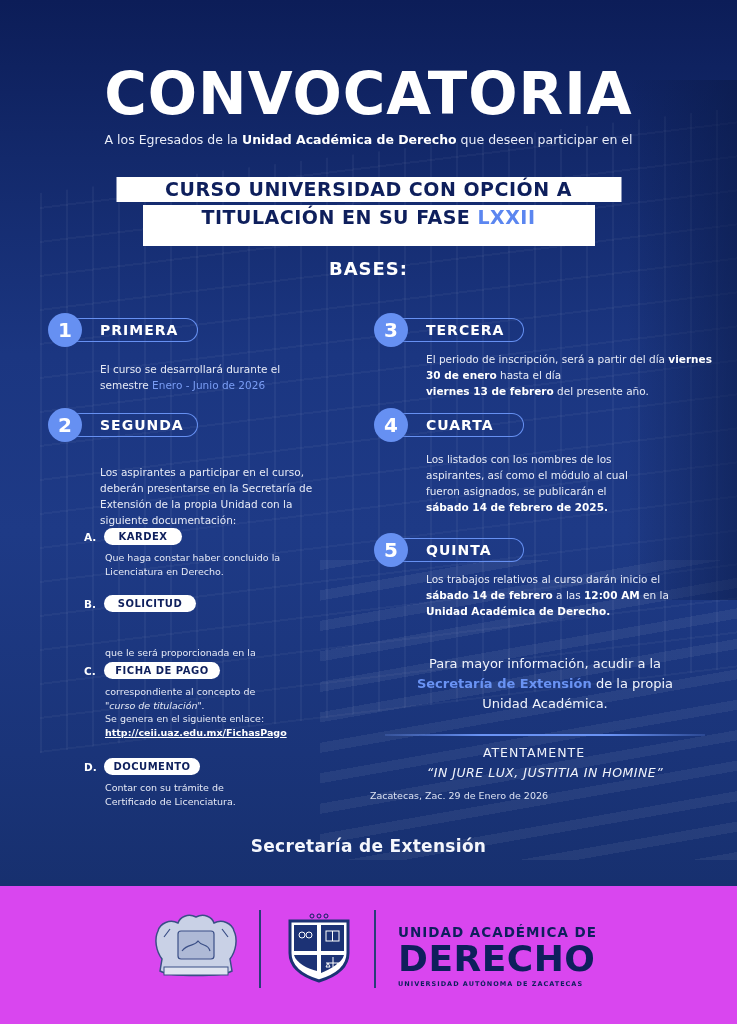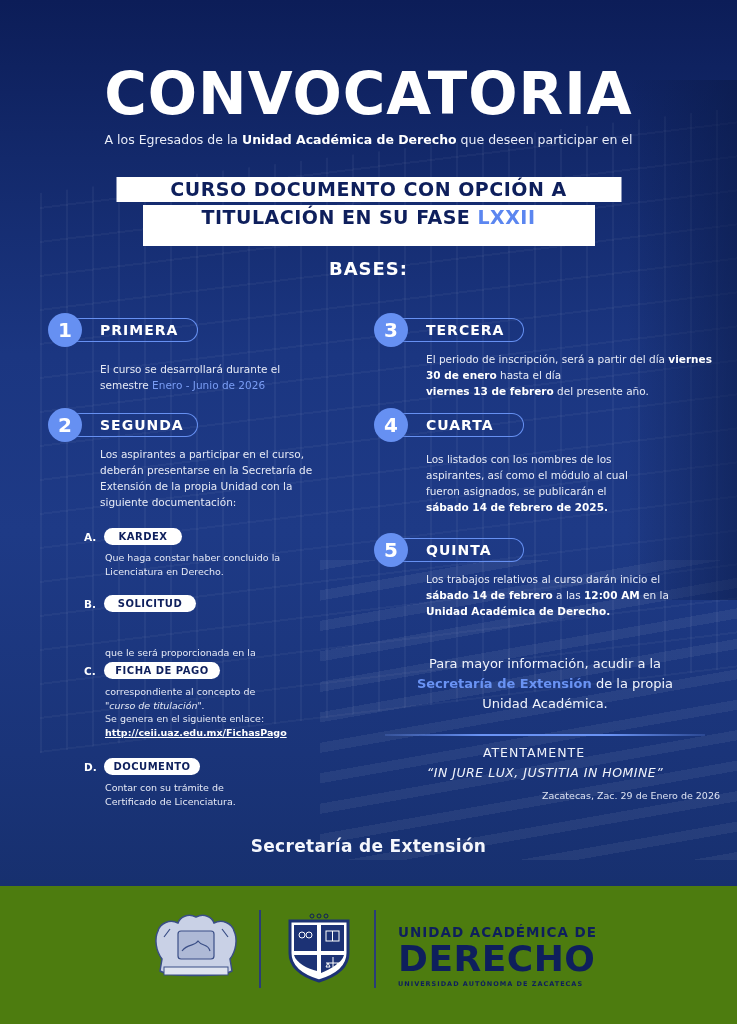--- a/index.html
+++ b/index.html
@@ -61,21 +61,21 @@
     background: #6690f2; color: #ffffff; font-weight: bold; font-size: 20px;
     text-align: center; line-height: 34px; z-index: 2;
   }
   .sec-pill {
     position: absolute; left: 20px; top: 5px; height: 24px; width: 130px;
     border: 1.5px solid #6690f2; border-radius: 12px; border-left: none;
     padding-left: 32px; line-height: 22px; font-size: 14px; font-weight: bold;
     letter-spacing: 1px; color: #ffffff;
   }
   .sec-body {
-    margin-left: 52px; margin-top: 4px; font-size: 10.5px; line-height: 16px;
+    margin-left: 52px; margin-top: 22px; font-size: 10.5px; line-height: 16px;
     color: #e6eaf6;
   }
   .sec-body b { color: #ffffff; font-weight: bold; }
   .sec-body .blue { color: #7a9df5; }
 
   .doc { position: absolute; left: 84px; }
   .doc-letter {
     position: absolute; left: 0; top: 0; font-size: 10.5px; font-weight: bold; color: #ffffff;
   }
   .doc-pill {
@@ -100,52 +100,52 @@
   }
   .atentamente {
     position: absolute; left: 359px; width: 350px; top: 745px; text-align: center;
     font-size: 12.5px; letter-spacing: 1px; color: #f0f3fb;
   }
   .motto {
     position: absolute; left: 370px; width: 350px; top: 765px; text-align: center;
     font-size: 12.5px; font-style: italic; letter-spacing: 0.5px; color: #f0f3fb;
   }
   .place-date {
-    position: absolute; left: 370px; width: 350px; top: 790px; text-align: right;
+    position: absolute; left: 370px; width: 350px; top: 790px; text-align: left;
     font-size: 9.5px; color: #dde3f3;
   }
 
   .sign {
     position: absolute; left: 0; width: 737px; top: 836px; text-align: center;
     font-size: 17px; font-weight: bold; color: #f4f6fc; letter-spacing: 0.3px;
   }
 
   .footer {
-    position: absolute; left: 0; top: 886px; width: 737px; height: 138px; background: #4d7c0f;
+    position: absolute; left: 0; top: 886px; width: 737px; height: 138px; background: #d946ef;
   }
   .logo-uaz { position: absolute; left: 150px; top: 25px; width: 92px; height: 72px; }
   .logo-sep { position: absolute; top: 24px; width: 2px; height: 78px; background: #2a3d78; }
   .logo-shield { position: absolute; left: 284px; top: 27px; width: 70px; height: 70px; }
   .brand { position: absolute; left: 398px; top: 38px; color: #0e1f5c; }
   .brand-top { font-size: 13.5px; font-weight: bold; letter-spacing: 1px; }
   .brand-main { font-size: 36px; font-weight: bold; line-height: 36px; letter-spacing: 0.5px; margin-top: 1px; }
   .brand-sub { font-size: 6.5px; font-weight: bold; letter-spacing: 1px; margin-top: 3px; }
 </style>
 </head>
 <body>
 
 <div class="poster">
   <div class="bg-building"></div>
   <div class="bg-stairs"></div>
   <div class="bg-right"></div>
 
   <h1 class="title">CONVOCATORIA</h1>
   <div class="subtitle"><span>A los Egresados de la </span><b>Unidad Académica de Derecho</b><span> que deseen participar en el</span></div>
 
-  <div class="course-box l1">CURSO DOCUMENTO CON OPCIÓN A</div>
+  <div class="course-box l1">CURSO UNIVERSIDAD CON OPCIÓN A</div>
   <div class="course-box l2"><span>TITULACIÓN EN SU FASE </span><span class="accent">LXXII</span></div>
 
   <div class="bases">BASES:</div>
 
   <div class="section" style="left:48px; top:313px; width:280px;">
     <div class="sec-head">
       <div class="sec-num">1</div>
       <div class="sec-pill">PRIMERA</div>
     </div>
     <div class="sec-body" style="margin-top:14px;"><span>El curso se desarrollará durante el semestre </span><span class="blue">Enero - Junio de 2026</span></div>

